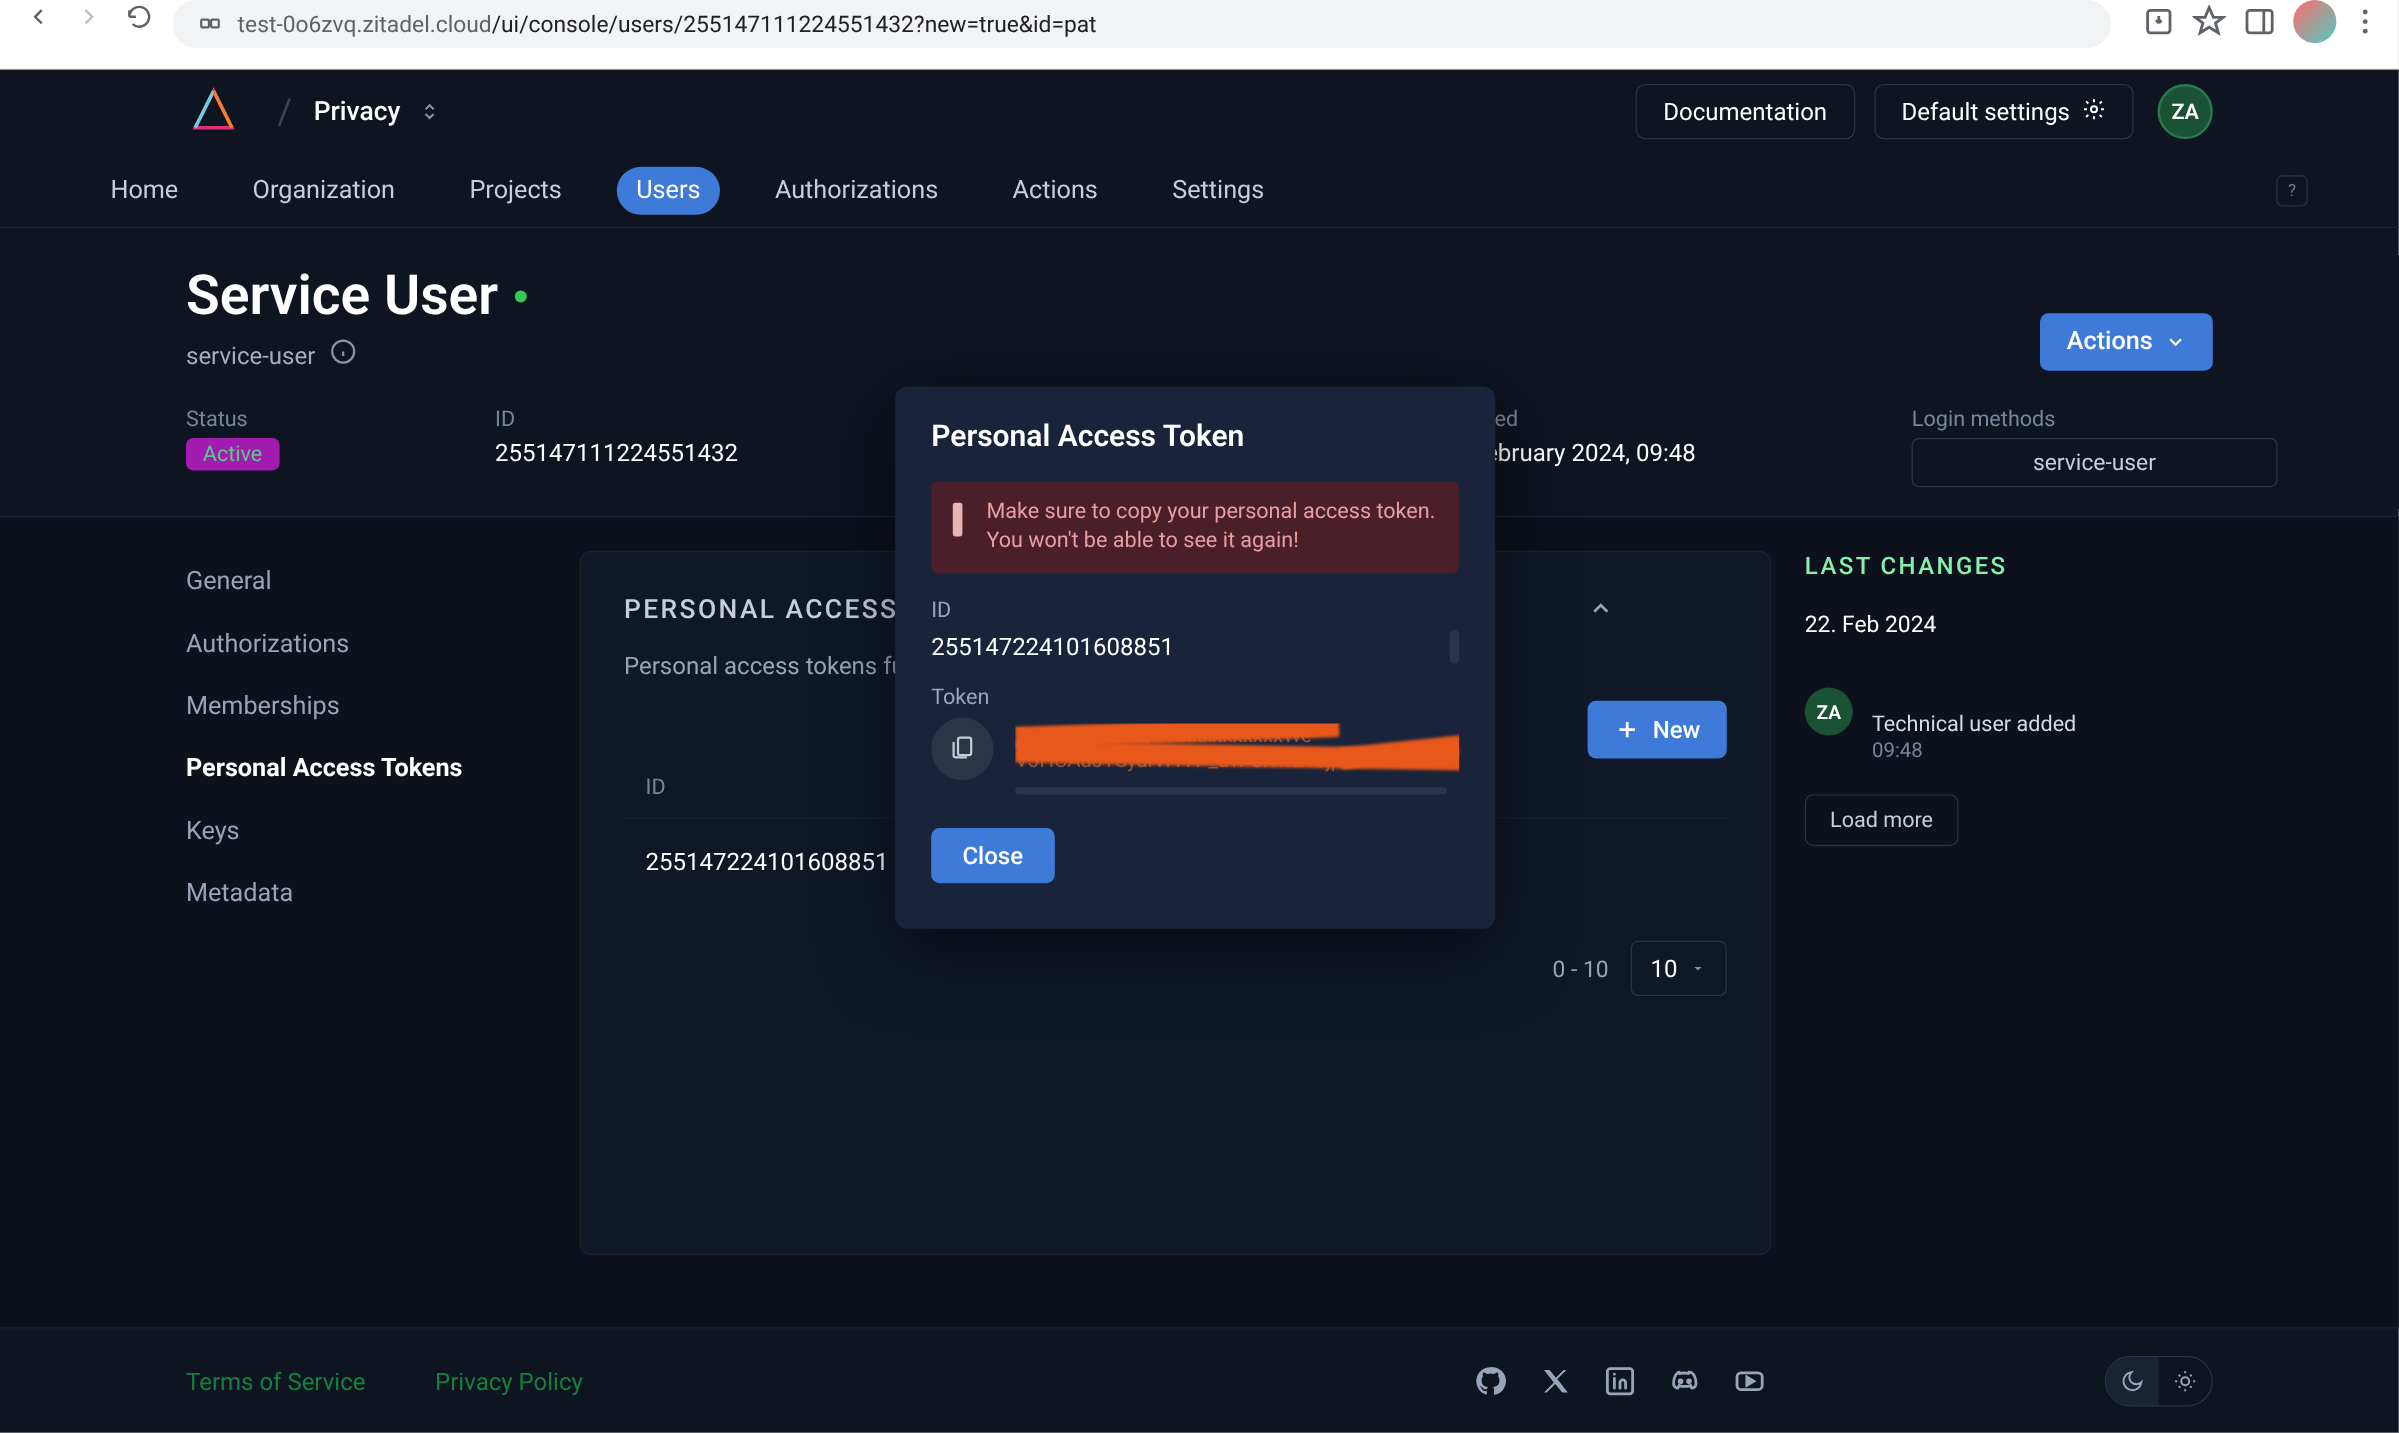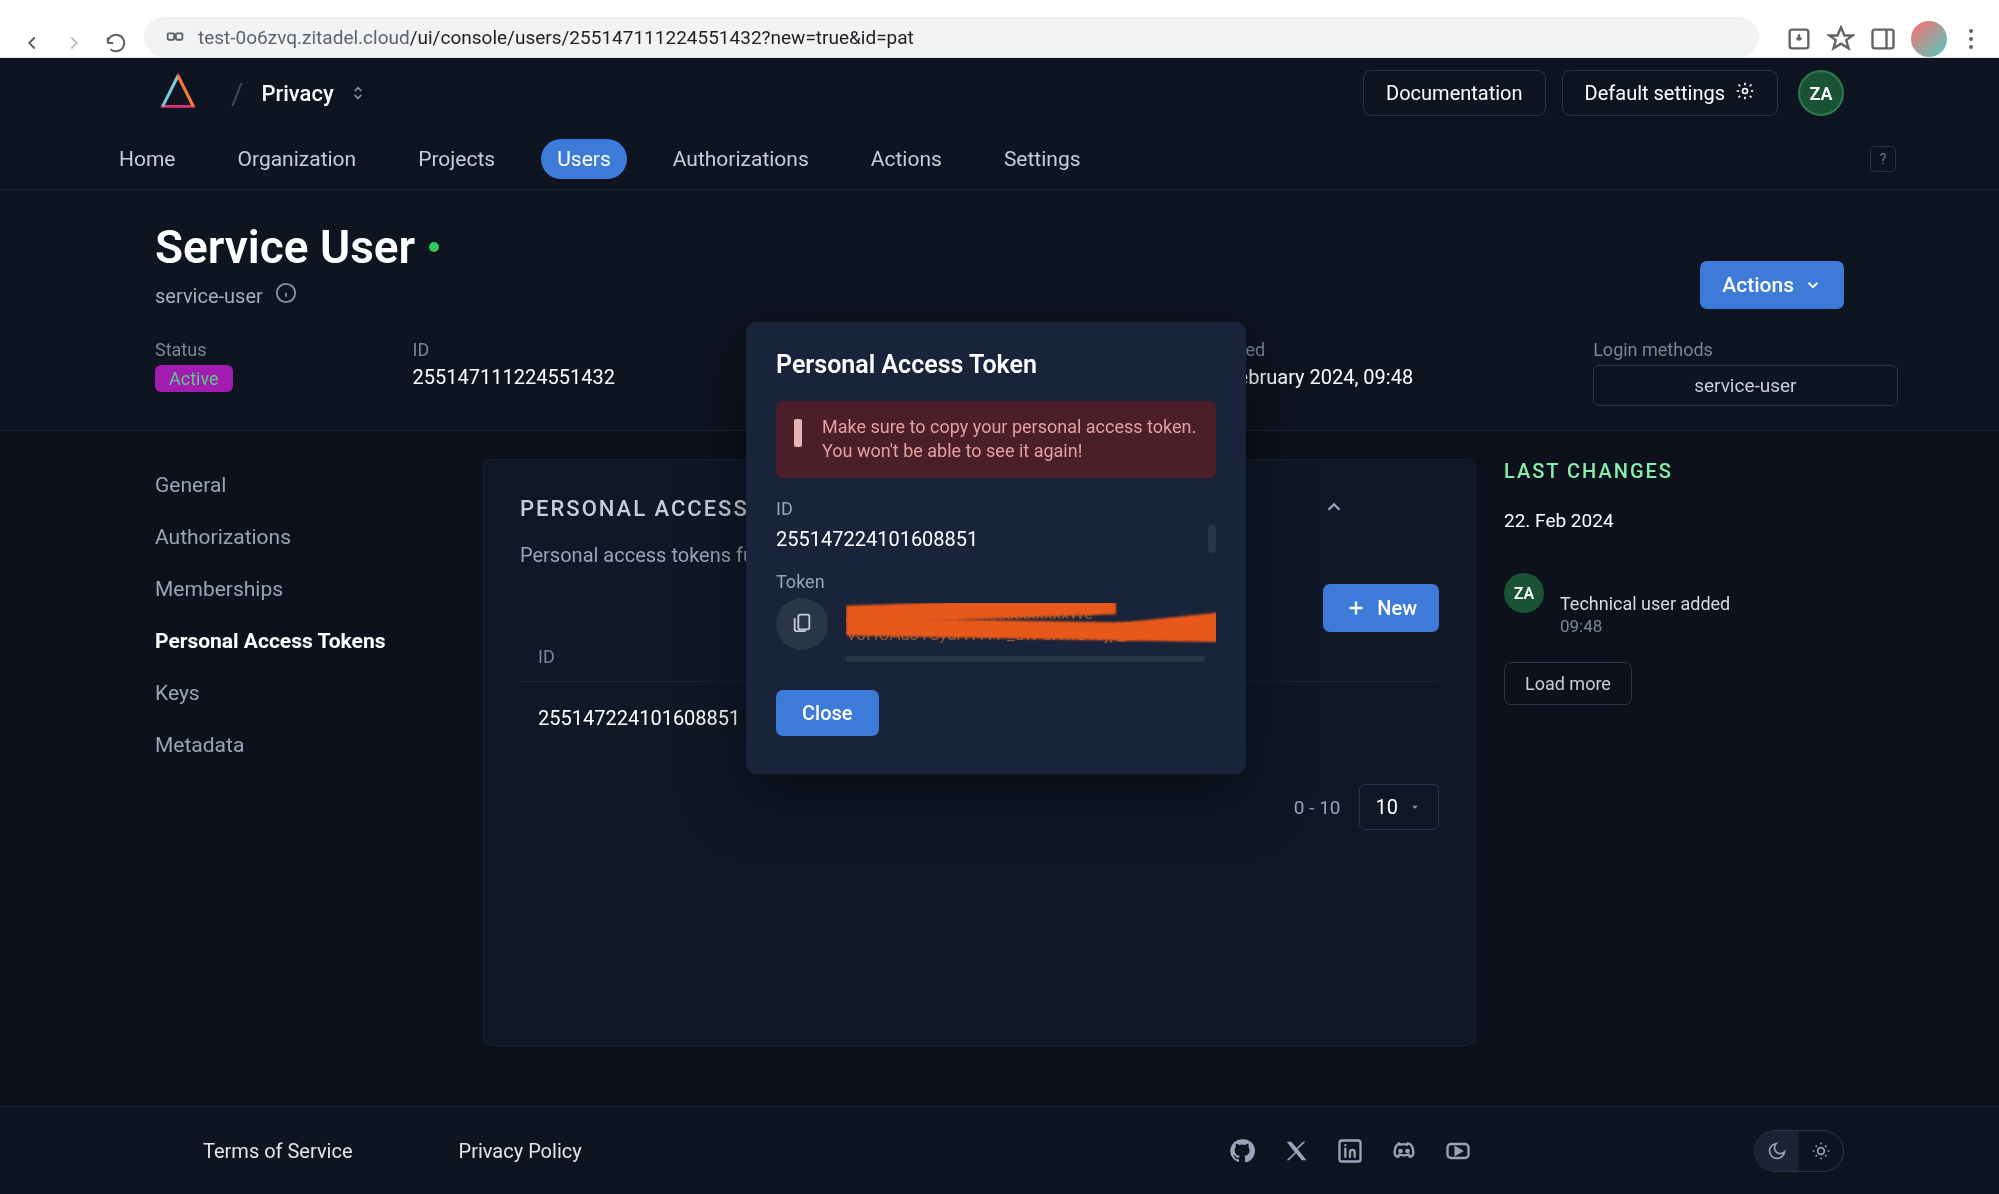--- a/index.html
+++ b/index.html
@@ -1,19 +1,19 @@
 <!DOCTYPE html>
 <html><head>
 <meta charset="utf-8">
 <style>
 * { box-sizing: border-box; margin: 0; padding: 0; }
 body { font-family: -apple-system, BlinkMacSystemFont, "Segoe UI", Roboto, sans-serif; background: #fff; color: #e5e7eb; width: 1999px; height: 1194px; overflow: hidden; }
 
 
-.browser-chrome { height: 58px; background: #fff; display: flex; align-items: flex-end; padding: 0 18px; gap: 14px; border-bottom: 1px solid #e5e5e5; }
+.browser-chrome { height: 58px; background: #fff; display: flex; align-items: flex-start; padding: 0 18px; gap: 14px; border-bottom: 1px solid #e5e5e5; }
 .chrome-btn { width: 28px; height: 28px; display: flex; align-items: center; justify-content: center; color: #5f6368; border-radius: 50%; }
 .chrome-btn svg { width: 22px; height: 22px; }
 .chrome-url { flex: 1; background: #f1f3f4; height: 40px; border-radius: 20px; padding: 0 20px; display: flex; align-items: center; gap: 12px; }
 .url-icon { width: 22px; height: 22px; display: flex; align-items: center; justify-content: center; color: #5f6368; }
 .url-text { color: #202124; font-size: 19px; }
 .url-text .muted { color: #5f6368; }
 .chrome-right { display: flex; align-items: center; gap: 14px; margin-left: 12px; }
 .chrome-right-btn { width: 28px; height: 28px; display: flex; align-items: center; justify-content: center; color: #5f6368; }
 .chrome-avatar { width: 36px; height: 36px; border-radius: 50%; background: linear-gradient(135deg,#ff6b6b,#4ecdc4); }
 .chrome-dots { width: 20px; height: 20px; display: flex; flex-direction: column; align-items: center; justify-content: center; gap: 4px; }
@@ -26,21 +26,21 @@
 .logo svg { width: 100%; height: 100%; }
 .slash { color: #3a4558; font-size: 30px; margin: 0 18px; }
 .org-picker { display: flex; align-items: center; gap: 16px; font-size: 22px; color: #fff; font-weight: 500; }
 .org-picker svg { width: 16px; height: 16px; }
 .header-spacer { flex: 1; }
 .header-btn { height: 46px; padding: 0 22px; border: 1px solid #2a3548; border-radius: 8px; color: #fff; font-size: 20px; display: flex; align-items: center; gap: 10px; margin-left: 16px; }
 .header-gear svg { width: 20px; height: 20px; }
 .header-avatar { width: 46px; height: 46px; border-radius: 50%; background: #1a5235; border: 2px solid #2a7a4f; color: #fff; display: flex; align-items: center; justify-content: center; font-size: 18px; font-weight: 600; margin-left: 20px; }
 
 
-.nav { height: 62px; border-bottom: 1px solid #1a2333; padding: 0 103px; display: flex; align-items: center; gap: 30px; }
+.nav { height: 62px; border-bottom: 1px solid #1a2333; padding: 0 76px; display: flex; align-items: center; gap: 30px; }
 .nav-item { color: #c8ced9; font-size: 21px; padding: 8px 16px; border-radius: 20px; }
 .nav-item.active { background: #3e7bd8; color: #fff; }
 .nav-spacer { flex: 1; }
 .nav-help { width: 26px; height: 26px; border: 1px solid #2a3548; border-radius: 5px; display: flex; align-items: center; justify-content: center; color: #6b7a93; font-size: 14px; }
 
 
 .page-header { padding: 30px 155px 20px; display: flex; align-items: flex-end; }
 .page-title-wrap { flex: 1; }
 .page-title { font-size: 46px; font-weight: 600; color: #fff; display: flex; align-items: center; gap: 14px; }
 .status-dot { width: 10px; height: 10px; border-radius: 50%; background: #34c759; }
@@ -110,21 +110,21 @@
 .token-redacted .line { color: #8a5a3a; font-size: 17px; line-height: 1.25; white-space: nowrap; }
 .redact-stroke { position: absolute; height: 18px; background: #e8581a; border-radius: 2px; filter: blur(1.2px); }
 .s1 { left: 0; width: 270px; top: -2px; transform: rotate(-2deg); }
 .s2 { left: 0; width: 390px; top: 18px; transform: rotate(1deg); }
 .s3 { left: 270px; width: 120px; top: 14px; transform: rotate(-6deg); }
 .token-scroll { height: 6px; background: #2a3548; border-radius: 3px; margin-left: 70px; width: 360px; }
 .close-btn { background: #3e7bd8; color: #fff; height: 46px; padding: 0 26px; border-radius: 7px; font-size: 20px; font-weight: 500; display: inline-flex; align-items: center; margin-top: 28px; }
 
 
 .app-footer { height: 88px; padding: 0 155px; display: flex; align-items: center; border-top: 1px solid #1a2333; }
-.footer-link { color: #e5e5e5; font-size: 20px; margin-right: 58px; margin-left: 48px; }
+.footer-link { color: #15803d; font-size: 20px; margin-right: 58px; }
 .footer-spacer { flex: 1; }
 .social { display: flex; gap: 22px; }
 .social-icon { width: 32px; height: 32px; color: #9aa4b8; display: flex; align-items: center; justify-content: center; }
 .social-icon svg { width: 28px; height: 28px; }
 .theme-toggle { display: flex; border: 1px solid #2a3548; border-radius: 24px; overflow: hidden; margin-left: auto; }
 .theme-half { width: 44px; height: 40px; display: flex; align-items: center; justify-content: center; color: #9aa4b8; }
 .theme-half.active { background: #1a2333; }
 .theme-half svg { width: 20px; height: 20px; }
 </style>
 </head>

